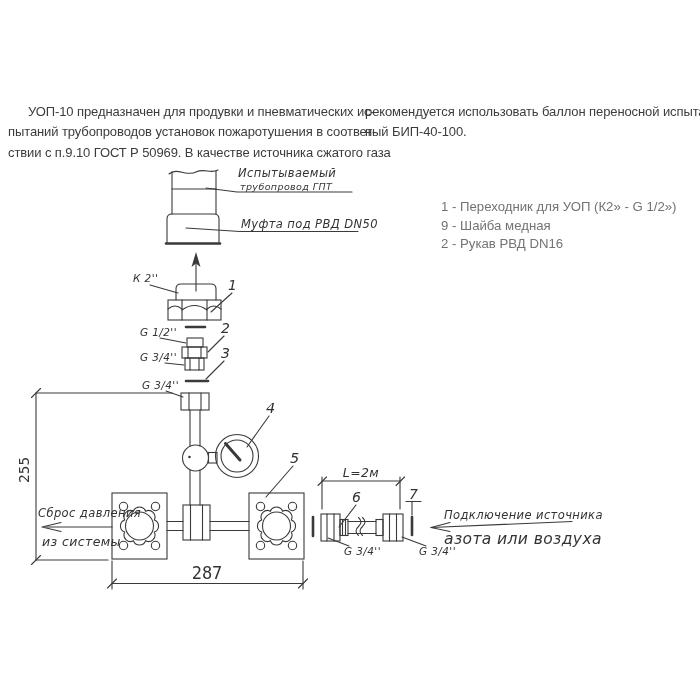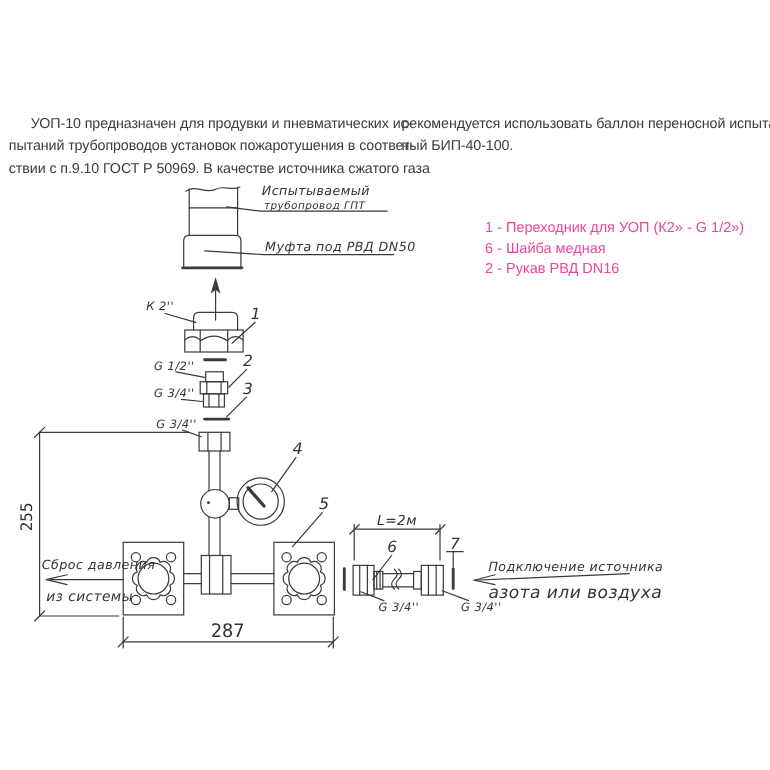--- a/index.html
+++ b/index.html
@@ -3,21 +3,21 @@
 <meta charset="utf-8">
 <style>
   html,body{margin:0;padding:0;background:#fff;}
   .page{position:relative;width:700px;height:700px;background:#ffffff;overflow:hidden;
         font-family:"Liberation Sans",sans-serif;color:#3d3d3d;}
   .intro{position:absolute;font-size:13px;line-height:20.4px;letter-spacing:-0.1px;color:#3c3c3c;}
   .intro .line{white-space:nowrap;}
   .intro-left{left:8px;top:102px;width:352px;}
   .intro-left .line.first{text-indent:20px;}
   .intro-right{left:365px;top:102px;width:333px;}
-  .parts{position:absolute;left:441px;top:198px;font-size:13.2px;line-height:18.5px;color:#ec4899;}
+  .parts{position:absolute;left:441px;top:198px;font-size:13.2px;line-height:18.5px;color:#737373;}
   .parts .row{white-space:nowrap;}
   svg.drawing{position:absolute;left:0;top:0;}
   svg.drawing *{vector-effect:none;}
   .ln{stroke:#3a3a3a;fill:none;stroke-width:1.1;stroke-linecap:round;}
   .thick{stroke-width:2.6;}
   .fillink{fill:#3a3a3a;stroke:none;}
   .t-hand{font-family:"DejaVu Sans",sans-serif;font-style:italic;fill:#333;stroke:none;letter-spacing:.4px;}
   .t-num{font-family:"DejaVu Sans",sans-serif;font-style:italic;fill:#333;stroke:none;}
   .t-dim{font-family:"DejaVu Sans Mono",monospace;fill:#333;stroke:none;}
 </style>
@@ -32,21 +32,21 @@
     <div class="line">ствии с п.9.10 ГОСТ Р 50969. В качестве источника сжатого газа</div>
   </div>
 
   <div class="intro intro-right">
     <div class="line">рекомендуется использовать баллон переносной испытатель-</div>
     <div class="line">ный БИП-40-100.</div>
   </div>
 
   <div class="parts">
     <div class="row">1 - Переходник для УОП (К2» - G 1/2»)</div>
-    <div class="row">6 - Шайба медная</div>
+    <div class="row">9 - Шайба медная</div>
     <div class="row">2 - Рукав  РВД DN16</div>
   </div>
 
   <svg class="drawing" width="700" height="700" viewBox="0 0 700 700">
 
     <g class="ln">
       <path d="M169,174 C177,167 187,177 196,172 C204,168 211,174 218,170"></path>
       <line x1="172" y1="172" x2="172" y2="214"></line>
       <line x1="216" y1="171" x2="216" y2="214"></line>
       <line x1="172" y1="189" x2="216" y2="189"></line>

